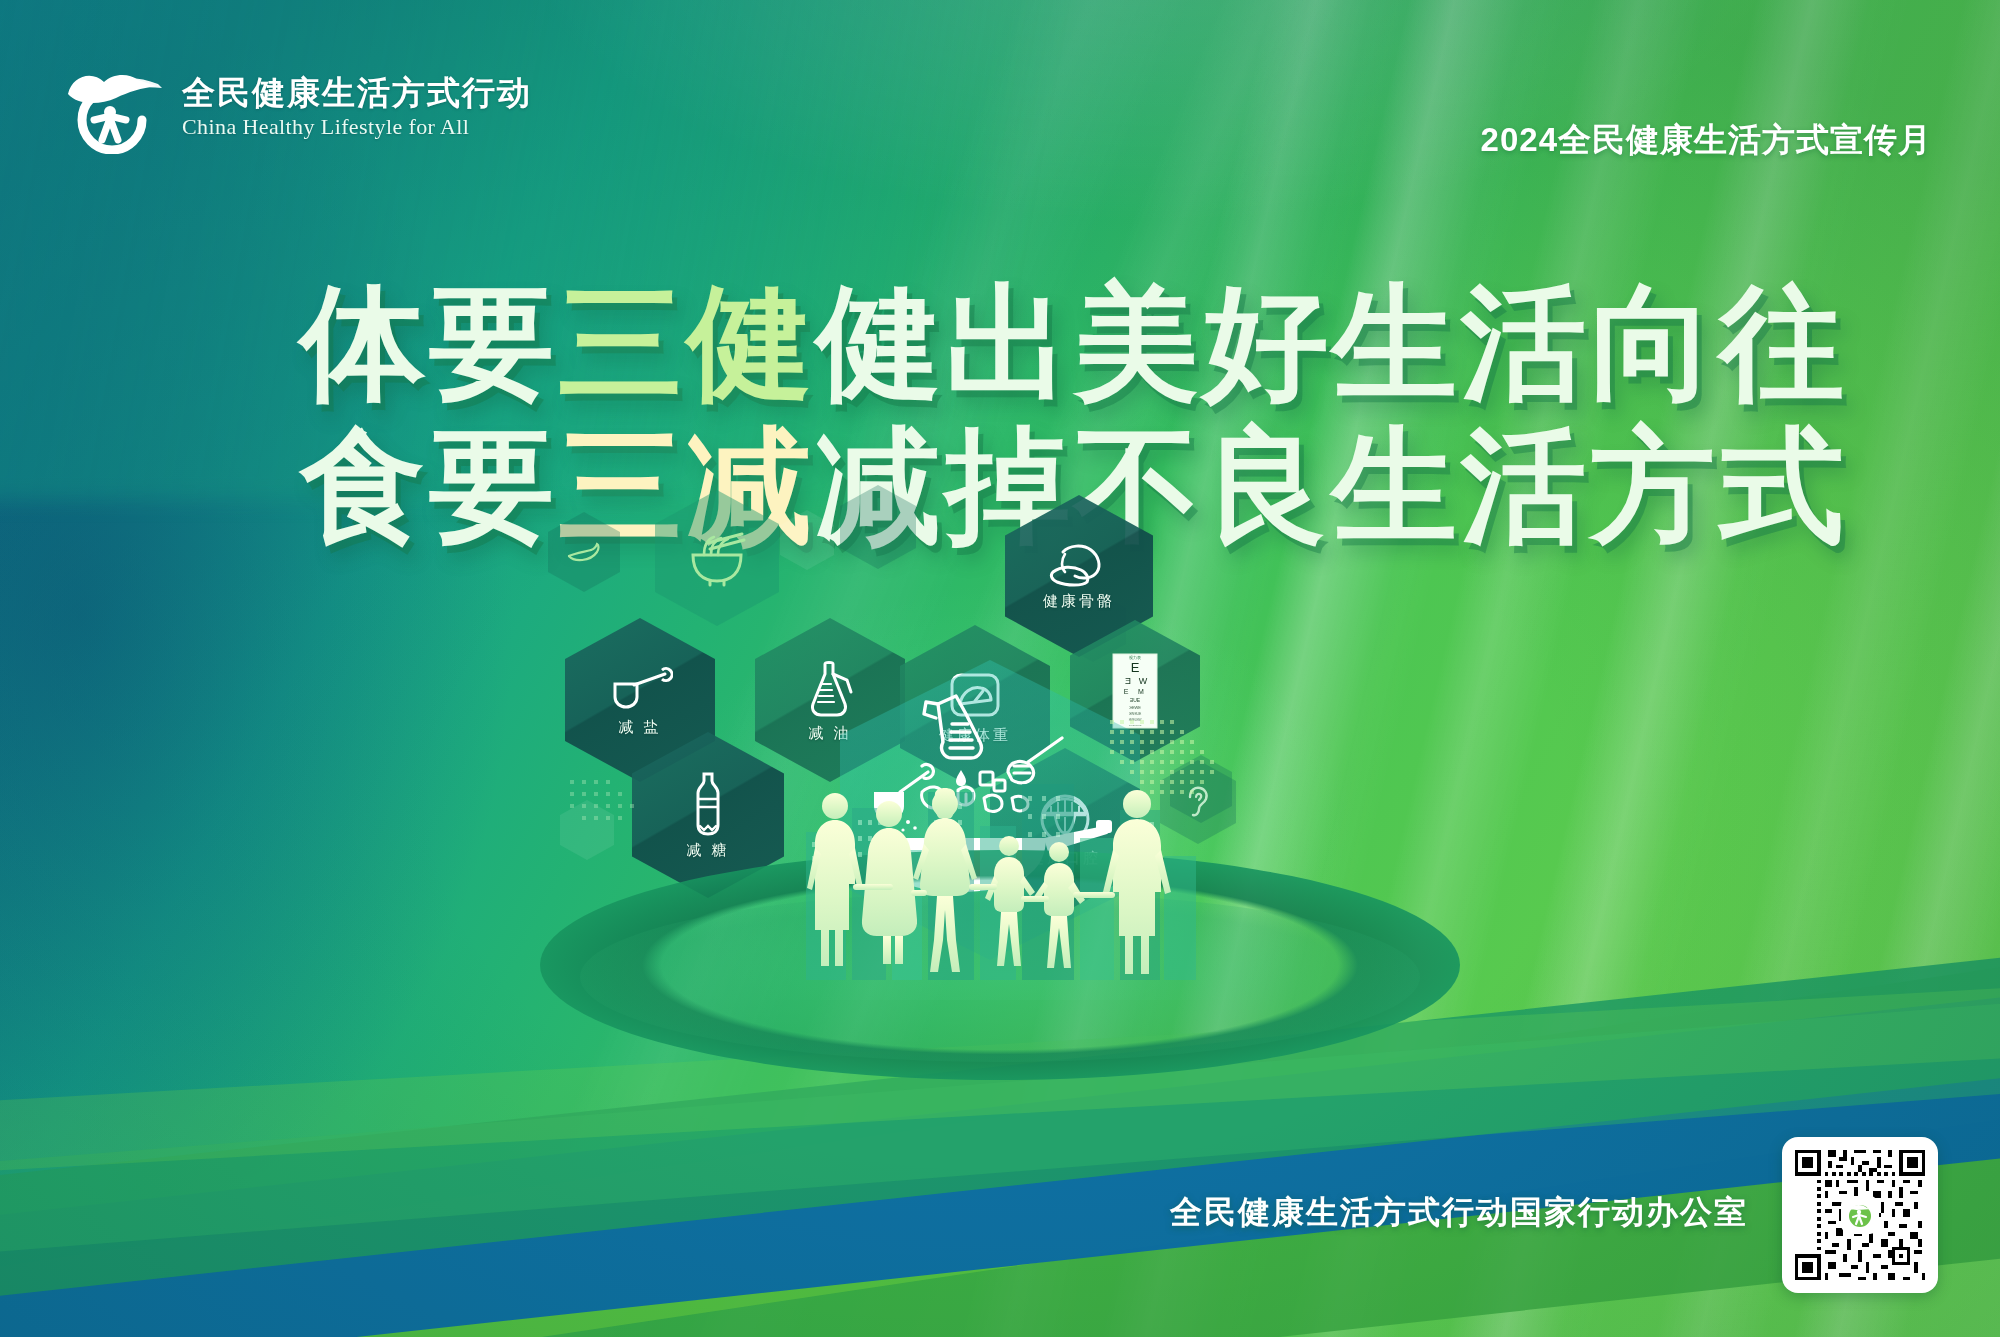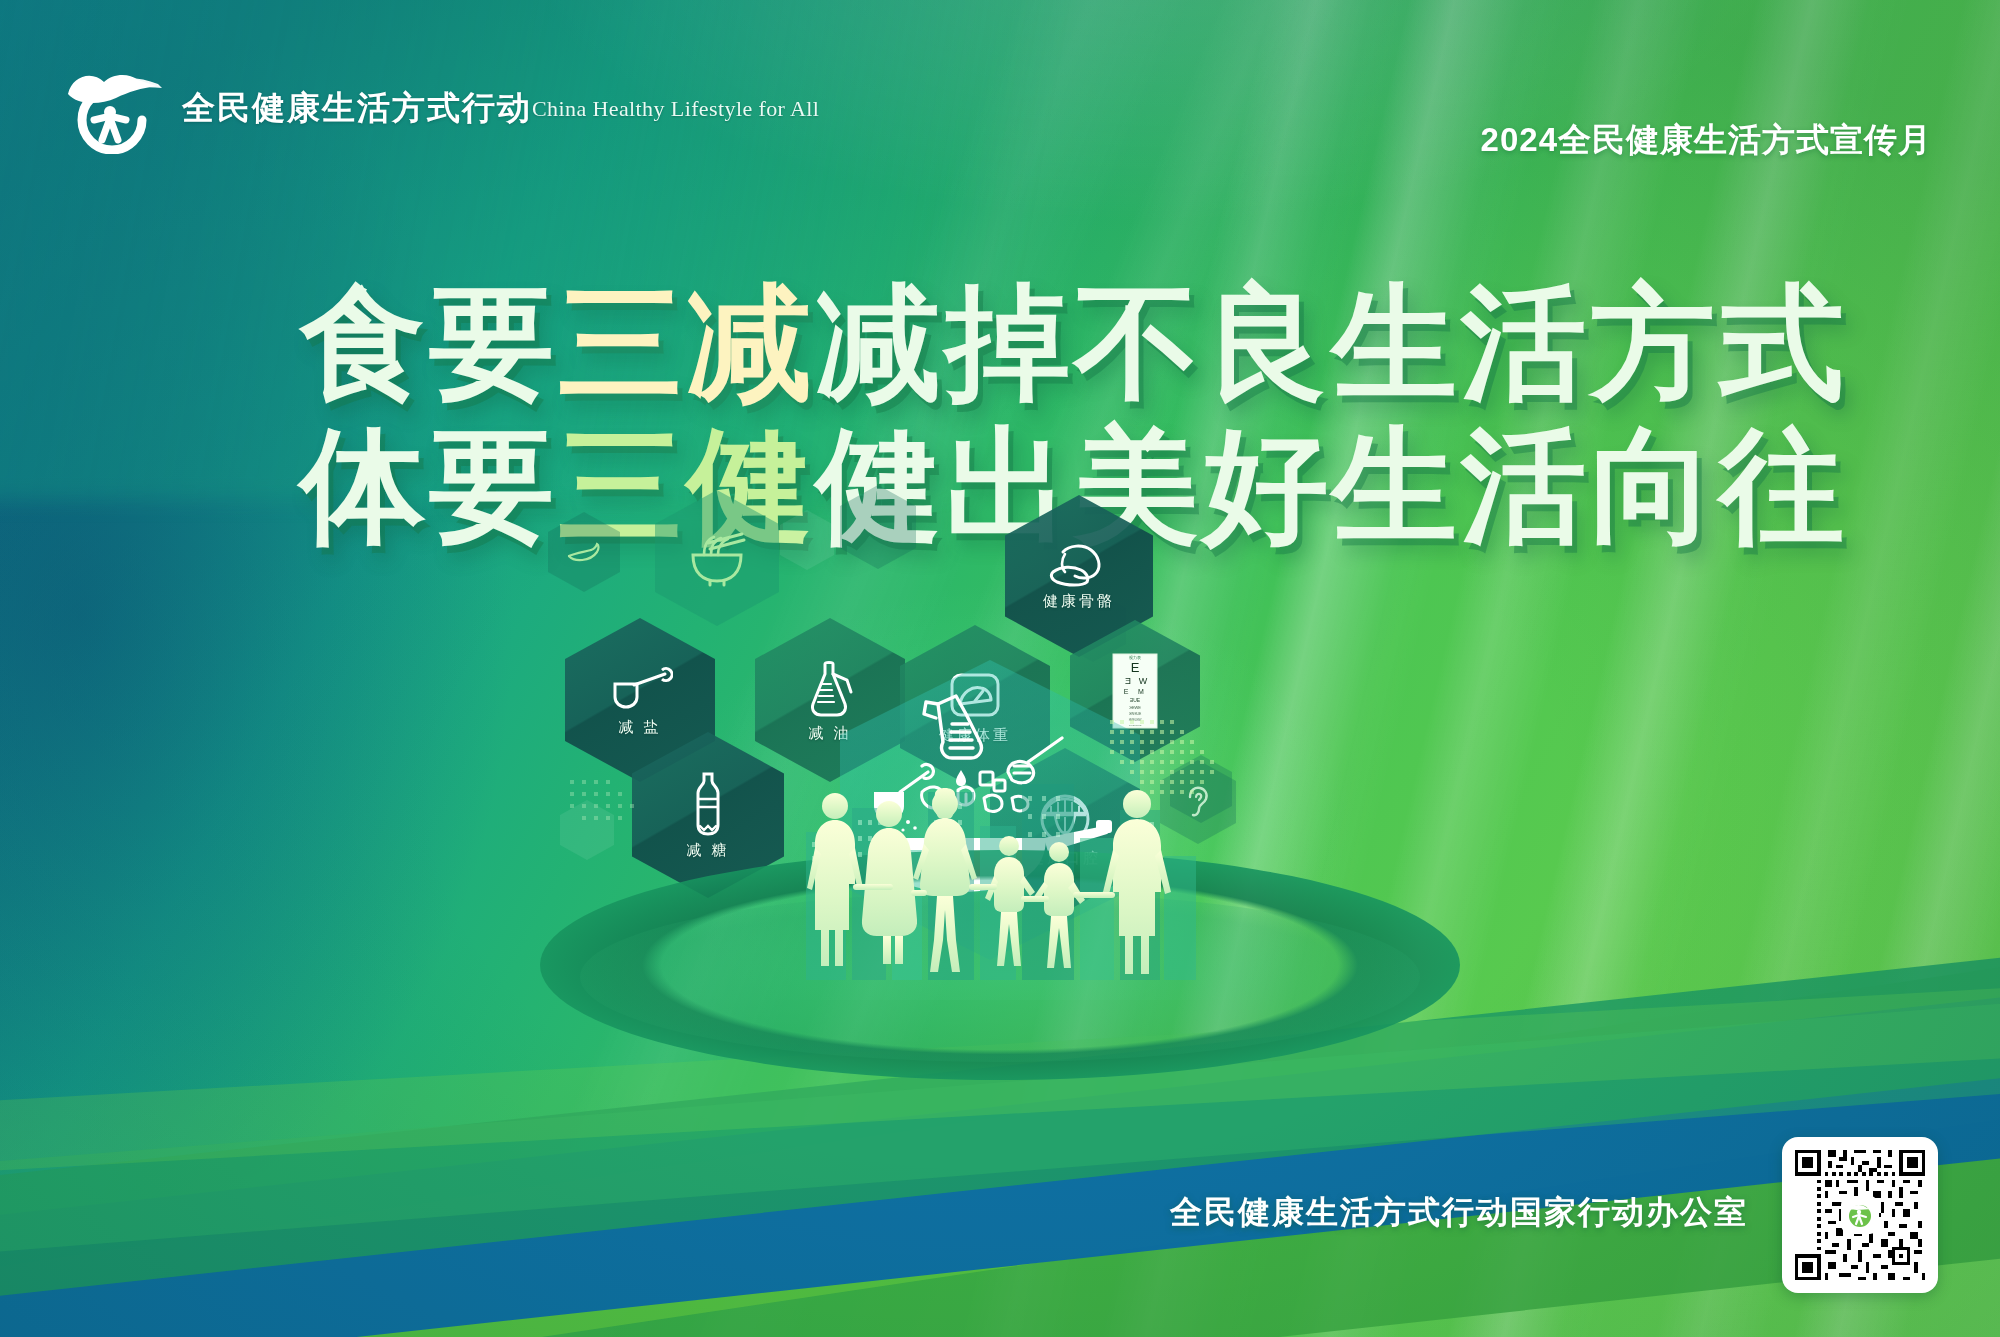--- a/index.html
+++ b/index.html
@@ -55,21 +55,21 @@
   .band-a{left:-200px;bottom:-60px;width:2600px;height:160px;background:#0b6aa6;transform:rotate(-6.2deg);opacity:.95;}
   .band-b{left:-200px;bottom:20px;width:2600px;height:120px;background:#1f9b63;transform:rotate(-6.2deg);opacity:.85;}
   .band-c{left:-200px;bottom:-160px;width:2600px;height:220px;background:#3aa83f;transform:rotate(-6.2deg);opacity:.8;}
   .band-d{left:-200px;bottom:-110px;width:2600px;height:150px;background:#5cc73f;transform:rotate(-8.5deg);opacity:.75;}
   .band-e{left:-200px;bottom:70px;width:2600px;height:90px;background:#2bb06a;transform:rotate(-4.5deg);opacity:.5;}
   .band-f{left:-300px;bottom:150px;width:2700px;height:70px;background:#59cc55;transform:rotate(-3.2deg);opacity:.35;}
 
   
   .logo-block{position:absolute;left:58px;top:60px;display:flex;align-items:center;gap:16px;}
   .logo-mark{width:108px;height:94px;position:relative;flex:0 0 auto;}
-  .logo-text{display:flex;flex-direction:row;justify-content:center;line-height:1;}
+  .logo-text{display:flex;flex-direction:column;justify-content:center;line-height:1;}
   .logo-cn{
     color:#ffffff;font-size:33px;font-weight:bold;letter-spacing:2px;
     text-shadow:0 1px 3px rgba(0,60,60,.35);
   }
   .logo-en{
     color:#eafaf3;font-size:22px;margin-top:7px;letter-spacing:.4px;
     font-family:"Liberation Serif","DejaVu Serif",serif;
     text-shadow:0 1px 2px rgba(0,60,60,.35);
   }
   .month-tag{
@@ -201,30 +201,30 @@
     <div class="logo-text">
       <div class="logo-cn">全民健康生活方式行动</div>
       <div class="logo-en">China Healthy Lifestyle for All</div>
     </div>
   </div>
 
   <div class="month-tag">2024全民健康生活方式宣传月</div>
 
   <div class="headline">
     <div class="hl-row">
+      <span class="hl hl-white">体要</span>
+      <span class="hl hl-lime">三健</span>
+      <span class="hl-gap"></span>
+      <span class="hl hl-white">健出美好生活向往</span>
+    </div>
+    <div class="hl-row">
       <span class="hl hl-white">食要</span>
       <span class="hl hl-cream">三减</span>
       <span class="hl-gap"></span>
       <span class="hl hl-white">减掉不良生活方式</span>
-    </div>
-    <div class="hl-row">
-      <span class="hl hl-white">体要</span>
-      <span class="hl hl-lime">三健</span>
-      <span class="hl-gap"></span>
-      <span class="hl hl-white">健出美好生活向往</span>
     </div>
   </div>
 
   <div class="scene">
 
     <div style="position:absolute;left:60px;top:-20px;width:700px;height:420px;
                 background:radial-gradient(ellipse at 50% 60%, rgba(120,255,210,.18) 0%, rgba(120,255,210,0) 70%);"></div>
 
     <div class="hex hex-ghost" style="left:-40px;top:200px;width:54px;height:60px;"></div>
     <div class="hex hex-ghost" style="left:180px;top:-90px;width:54px;height:60px;"></div>

